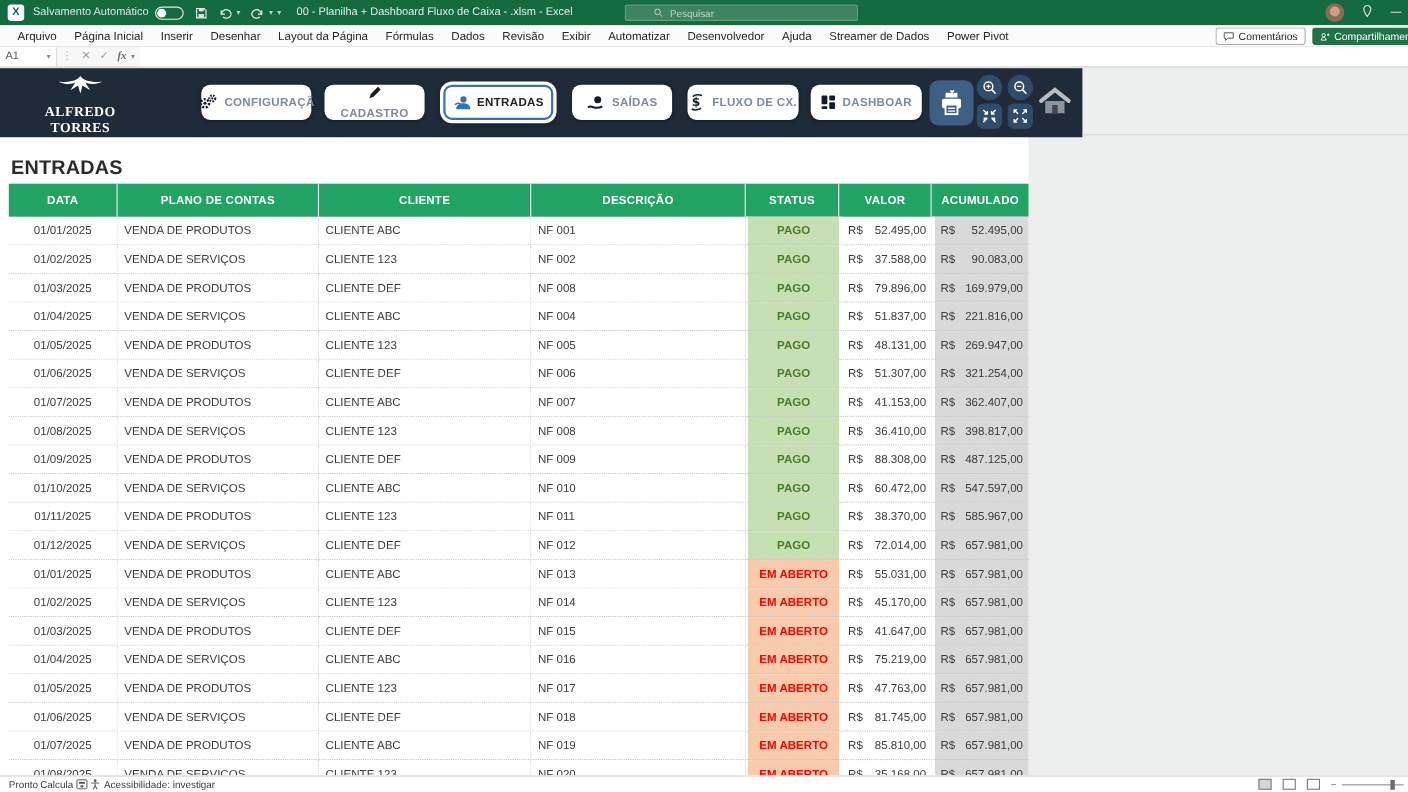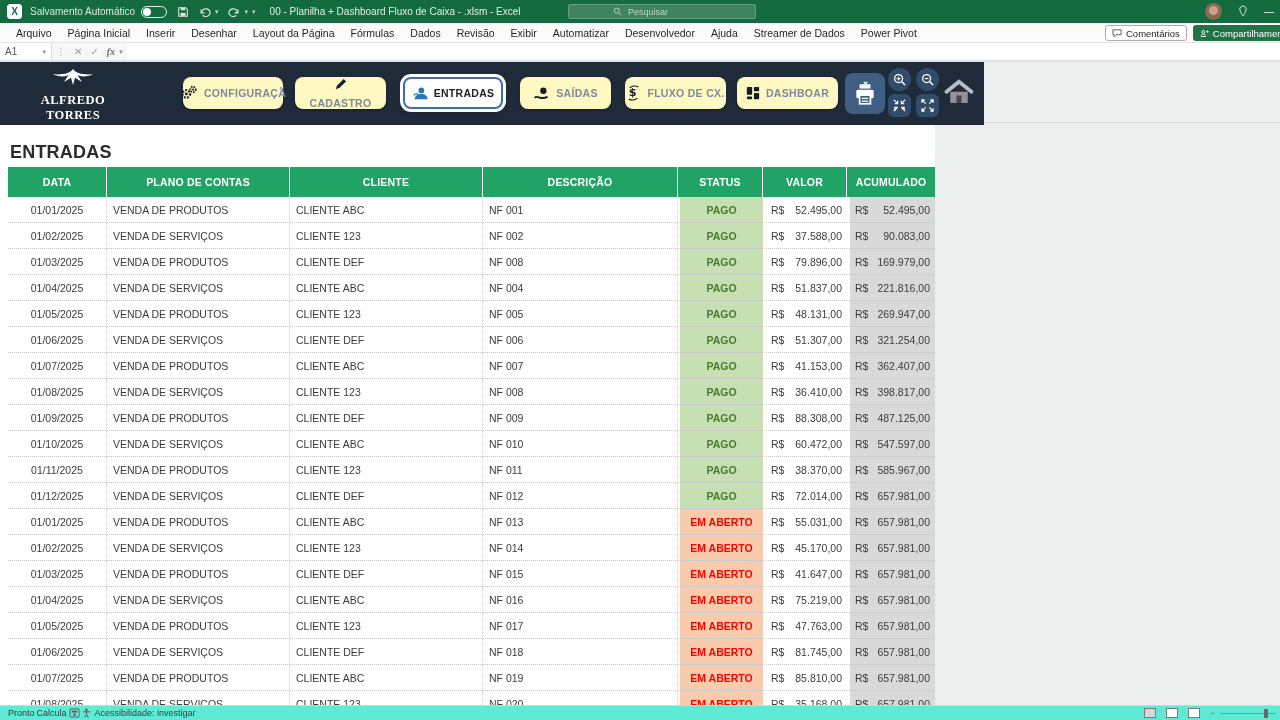--- a/index.html
+++ b/index.html
@@ -10,21 +10,21 @@
   
   .titlebar { position:absolute; left:0; top:0; width:1280px; height:23px; background:var(--titlebar,#146B40); display:flex; align-items:center; color:#DCE8E0; font-size:10px; }
   .xl-icon { width:15px; height:15px; margin:0 8px 0 7px; border:1px solid #fff; border-radius:3px; background:#fff; color:#146B40; font-weight:bold; font-size:10px; display:flex; align-items:center; justify-content:center; }
   .autosave { display:flex; align-items:center; gap:6px; margin-right:10px; }
   .toggle { width:26px; height:12px; border:1px solid #E3EEE7; border-radius:7px; position:relative; }
   .toggle .knob { position:absolute; left:1px; top:1px; width:8px; height:8px; border-radius:50%; background:#fff; }
   .qat { display:flex; align-items:center; gap:9px; margin-right:14px; }
   .qat svg { display:block; }
   .caret { font-size:7px; color:#BFD4C6; margin-left:-5px; }
   .doc-title { font-size:10px; color:#E3EEE7; white-space:nowrap; }
-  .search-pill { position:absolute; left:568px; top:4px; width:188px; height:15px; background:#3E8460; border:1px solid #639D80; border-radius:2px; display:flex; align-items:center; gap:6px; padding-left:44px; color:#BFD9C9; font-size:9px; }
+  .search-pill { position:absolute; left:568px; top:4px; width:212px; height:15px; background:#3E8460; border:1px solid #639D80; border-radius:2px; display:flex; align-items:center; gap:6px; padding-left:25px; color:#BFD9C9; font-size:9px; }
   .tb-right { position:absolute; right:6px; top:0; height:23px; display:flex; align-items:center; gap:16px; }
   .avatar { width:17px; height:17px; border-radius:50%; background:#8A6A50; position:relative; overflow:hidden; }
   .avatar::after { content:""; position:absolute; left:4px; top:3px; width:9px; height:9px; border-radius:50%; background:#C9A184; }
   .minimize { color:#fff; font-size:10px; }
 
   
   .menubar { position:absolute; left:0; top:23px; width:1280px; height:20px; background:#FBFBFB; display:flex; align-items:center; border-bottom:1px solid #E4E4E4; }
   .menu-items { display:flex; align-items:center; gap:0; padding-left:8px; }
   .menu-item { font-size:10.5px; color:#262626; padding:0 8px; white-space:nowrap; cursor:default; }
   .mb-right { position:absolute; right:0; top:2px; display:flex; align-items:center; gap:6px; height:16px; overflow:hidden; width:175px; }
@@ -38,21 +38,21 @@
   .fb-ico { color:#9B9B9B; padding:0 4px; font-size:10px; }
   .fx { font-style:italic; font-family:"Liberation Serif","DejaVu Serif",serif; font-weight:bold; color:#6E6E6E; }
   .fb-input { flex:1; height:17px; background:#fff; margin-left:4px; }
 
   
   .navbar { position:absolute; left:0; top:62px; width:984px; height:63px; background:var(--navbar,#202B3A); }
   .gridline-right { position:absolute; left:984px; top:122px; width:296px; height:1px; background:#D8D8D8; }
   .brand { position:absolute; left:12px; top:4px; width:122px; text-align:center; color:#fff; }
   .brand-name { font-family:"Liberation Serif","DejaVu Serif",serif; font-size:12.5px; font-weight:bold; letter-spacing:0.5px; margin-top:1px; }
   .brand-sub { font-size:5.5px; letter-spacing:2.5px; color:#B8C0CC; margin-top:3px; }
-  .navtab { position:absolute; top:15px; height:32px; border-radius:8px; background:#fef9c3; box-shadow:0 1px 3px rgba(0,0,0,.35); display:flex; align-items:center; justify-content:center; gap:6px; font-size:10.5px; font-weight:bold; color:#7E8A99; letter-spacing:0.3px; cursor:pointer; }
+  .navtab { position:absolute; top:15px; height:32px; border-radius:8px; background:#ffffff; box-shadow:0 1px 3px rgba(0,0,0,.35); display:flex; align-items:center; justify-content:center; gap:6px; font-size:10.5px; font-weight:bold; color:#7E8A99; letter-spacing:0.3px; cursor:pointer; }
   .navtab .ticon { color:#141D29; display:flex; }
   .navtab.active { background:#fff; color:#222; border:2px solid #3C6EB4; box-shadow:0 0 0 3px #FFFFFF, 0 2px 6px rgba(0,0,0,.45); }
   .navtab.active .ticon { color:var(--accent-blue,#2E75B6); }
   .toolbtn { position:absolute; display:flex; align-items:center; justify-content:center; cursor:pointer; color:#fff; }
   .printer-btn { left:845px; top:11px; width:40px; height:41px; border-radius:8px; background:#3F5E83; }
   .round-btn { width:23px; height:23px; border-radius:50%; background:#314C6B; }
   .sq-btn { width:23px; height:23px; border-radius:6px; background:#314C6B; }
   .home-btn { left:941px; top:13px; width:36px; height:36px; color:#9AA0A6; background:transparent; }
 
   
@@ -73,21 +73,21 @@
   .w-acum  { width:88px; }
   .c-data { justify-content:center; border-right:1px dotted #D2D2D2; }
   .c-left { padding-left:6px; border-right:1px dotted #D2D2D2; }
   .c-status { justify-content:center; font-weight:bold; border-left:2px solid #fff; }
   .st-pago { background:var(--pago-bg,#C6E0B4); color:var(--pago-fg,#4A7A2E); }
   .st-em-aberto { background:var(--aberto-bg,#F8CBAD); color:var(--aberto-fg,#FF0000); }
   .money { justify-content:space-between; padding:0 5px; border-left:3px solid #fff; }
   .c-acum { background:var(--acum-bg,#D9D9D9); }
 
   
-  .statusbar { position:absolute; left:0; top:705px; width:1280px; height:15px; background:#5eead4; border-top:1px solid #D5D5D5; display:flex; align-items:center; font-size:9px; color:#3B3B3B; }
+  .statusbar { position:absolute; left:0; top:705px; width:1280px; height:15px; background:#ffffff; border-top:1px solid #D5D5D5; display:flex; align-items:center; font-size:9px; color:#3B3B3B; }
   .sb-item { margin-left:2px; display:flex; align-items:center; gap:4px; white-space:nowrap; }
   .sb-item:first-child { margin-left:8px; }
   .sb-right { position:absolute; right:4px; top:0; height:14px; display:flex; align-items:center; gap:10px; }
   .view-ico { width:12px; height:10px; border:1px solid #7A7A7A; background:#fff; }
   .view-ico.sel { background:#D6D6D6; }
   .zoom-slider { display:flex; align-items:center; gap:5px; color:#6A6A6A; }
   .slider-track { width:56px; height:1px; background:#8C8C8C; position:relative; }
   .slider-knob { position:absolute; right:8px; top:-4px; width:4px; height:9px; background:#6A6A6A; }
 </style>
 </head>

